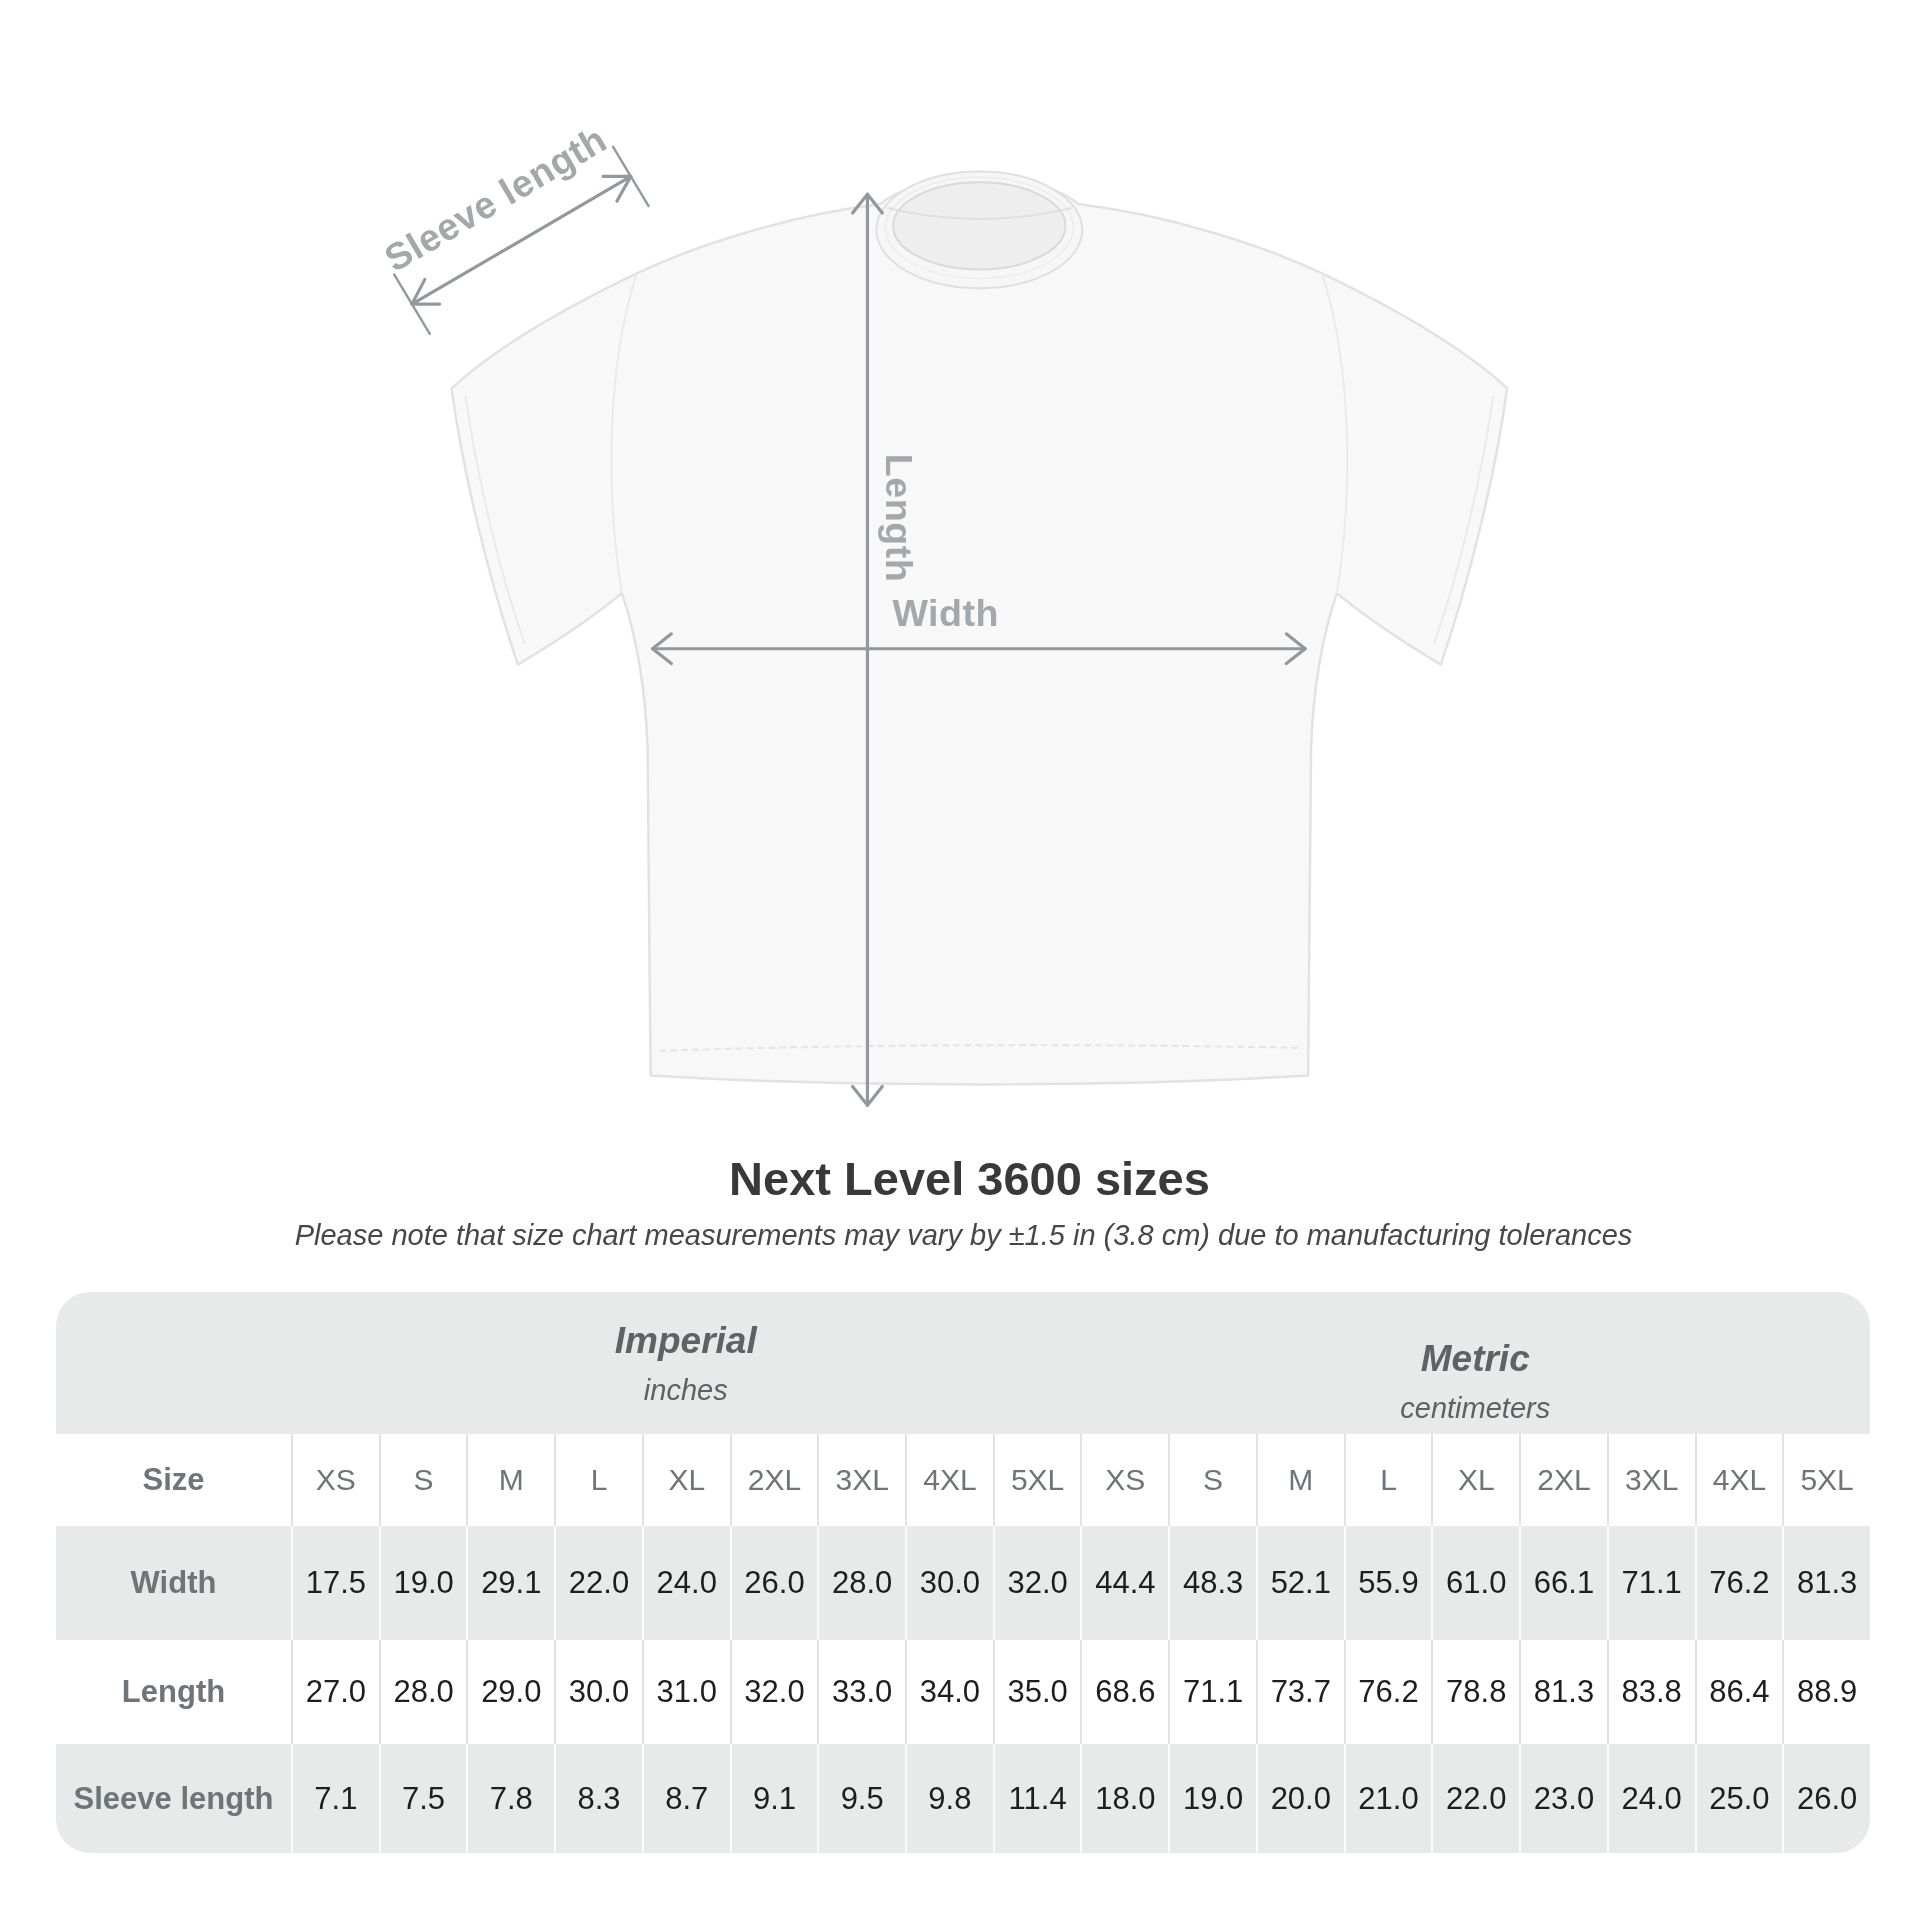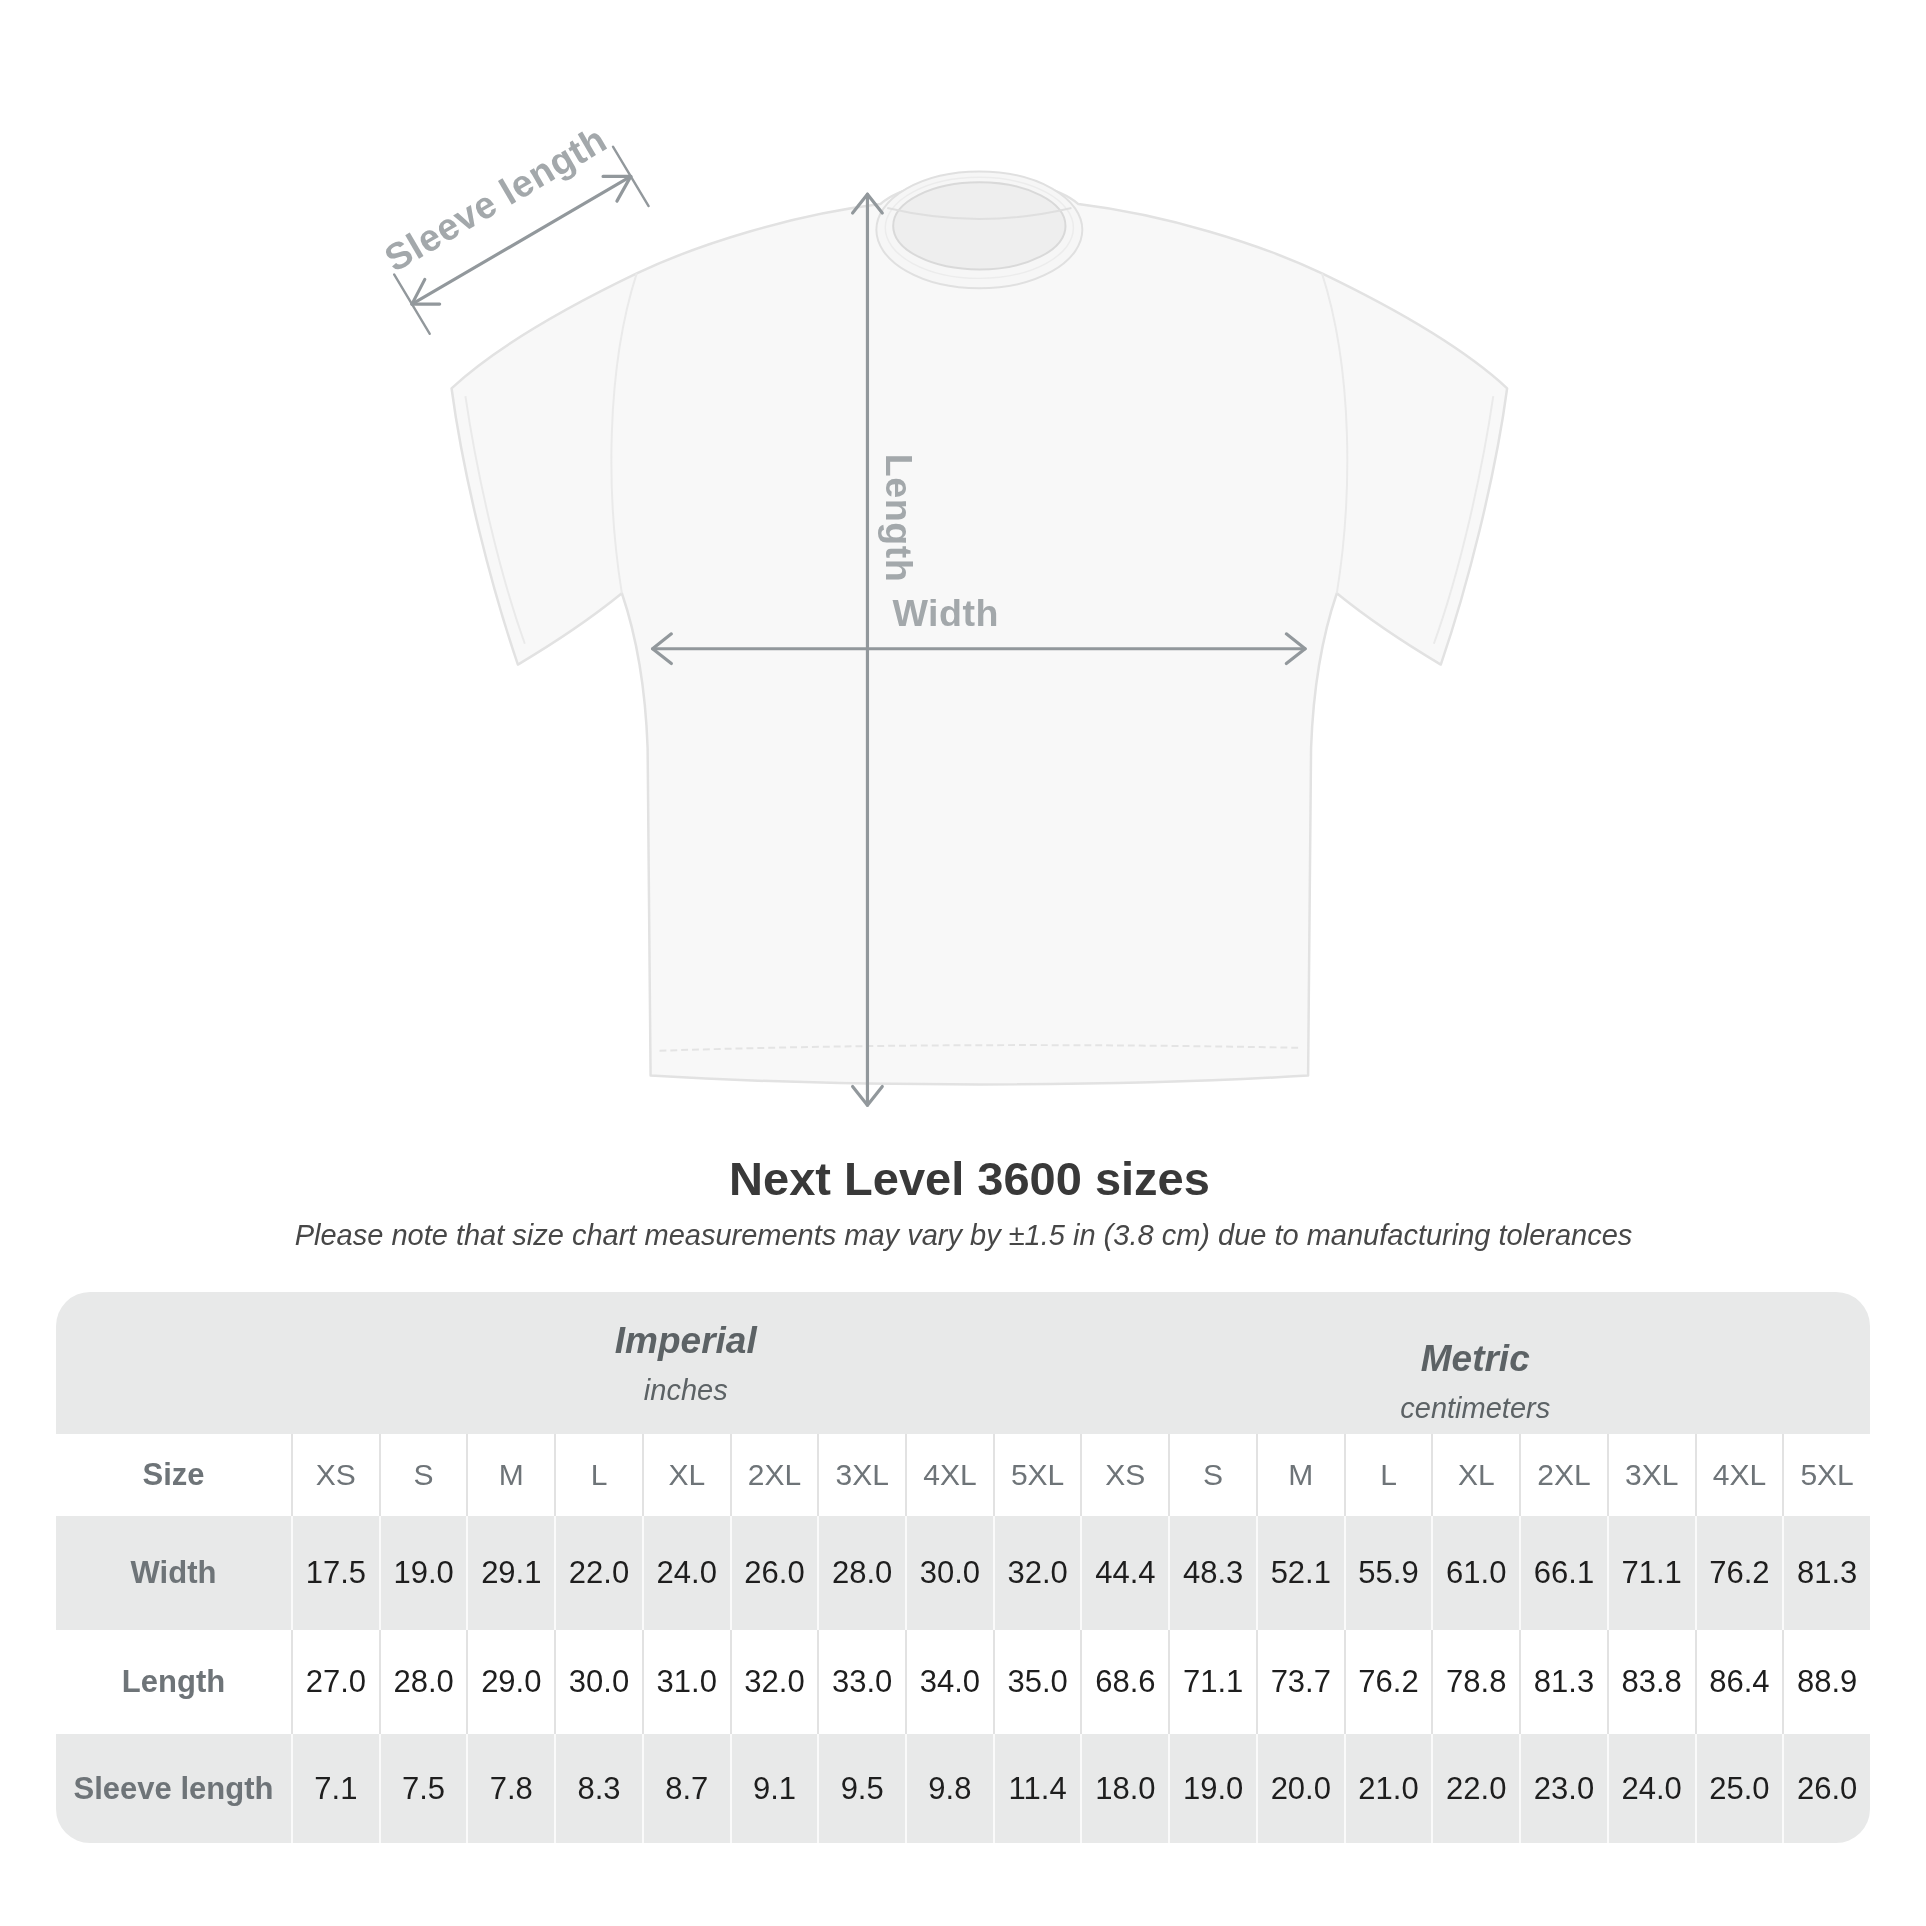--- a/index.html
+++ b/index.html
@@ -44,21 +44,21 @@
   }
   .unit-group{text-align:center;}
   .unit-group.imperial{grid-column:2 / span 9;}
   .unit-group.metric{grid-column:11 / span 9;margin-top:36px;}
   .unit-name{font-size:37px;font-weight:bold;font-style:italic;color:var(--c-unit-header-text);}
   .unit-sub{margin-top:12px;font-size:29px;font-style:italic;color:var(--c-unit-header-text);}
 
   .trow{display:grid;grid-template-columns:235px repeat(18,1fr);}
   .trow.white{background:#ffffff;--sep:var(--c-separator-on-white);}
   .trow.gray{background:var(--c-row-gray);--sep:var(--c-separator-on-gray);}
-  .trow.r-sizes{height:82px;}
+  .trow.r-sizes{height:92px;}
   .trow.r-width{height:114px;}
   .trow.r-length{height:104px;}
   .trow.r-sleeve{height:109px;}
   .cell{
     display:flex;align-items:center;justify-content:center;
     font-size:31px;color:var(--c-value-text);
   }
   .cell + .cell{border-left:2px solid var(--sep);}
   .cell.hdr{font-weight:normal;font-size:30px;color:var(--c-size-header-text);}
   .cell.rlabel{font-weight:bold;font-size:31px;color:var(--c-size-header-text);}

